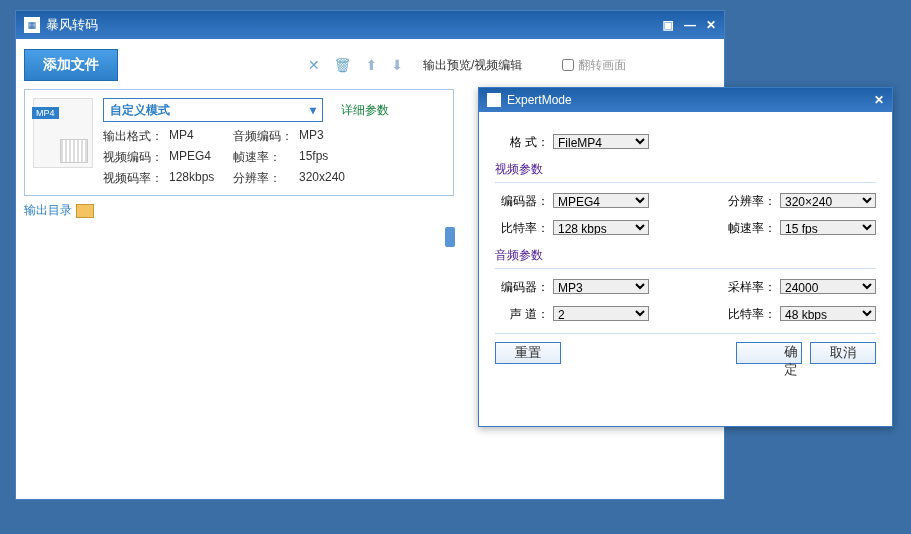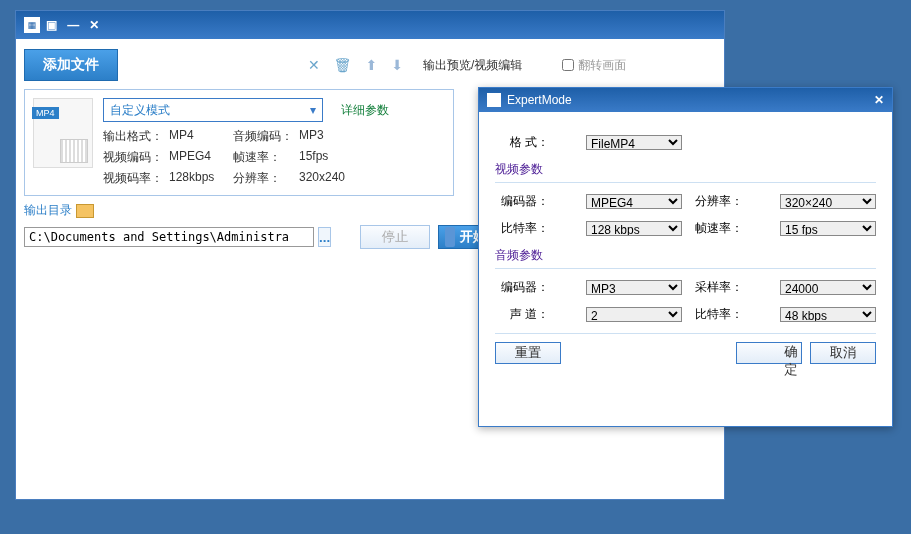--- a/index.html
+++ b/index.html
@@ -34,21 +34,21 @@
 .clock { color: #999; margin-left: 6px; margin-right: 6px; }
 .progress-bar { width: 54px; height: 10px; border: 1px solid #ccc; background: #f0f0f0; margin-right: 6px; }
 .pct { font-size: 11px; }
 .play-icon { color: #6ba6cc; cursor: pointer; font-size:11px; }
 
 .settings-label { color: #2c7fc8; margin-top: 8px; font-size: 12px; }
 .settings-box { border: 1px solid #a8c6e8; margin-top: 4px; padding: 8px; display: flex; gap: 10px; }
 .thumb { width: 60px; height: 70px; border: 1px solid #ddd; background: #f7f7f7; position: relative; }
 .thumb .mp4-badge { position: absolute; top: 8px; left: -2px; background: #2c7fc8; color: #fff; font-size: 9px; padding: 1px 4px; }
 .thumb .film { position:absolute; bottom:4px; right:4px; width:28px; height:24px; background:repeating-linear-gradient(90deg,#ddd 0 2px,#fff 2px 4px); border:1px solid #ccc;}
-.mode-select { width: 220px; height: 24px; border: 1px solid #3a7bc8; color: #2c7fc8; font-weight: normal; padding: 2px 6px; display:flex; align-items:center; justify-content:space-between;}
+.mode-select { width: 220px; height: 24px; border: 1px solid #3a7bc8; color: #2c7fc8; font-weight: bold; padding: 2px 6px; display:flex; align-items:center; justify-content:space-between;}
 .detail-link { color: #15803d; margin-left: 18px; cursor: pointer; }
 .params { margin-top: 6px; font-size: 12px; }
 .params-row { display: flex; margin-top: 4px; }
 .pl { width: 66px; color: #333; }
 .pv { width: 64px; color: #333; }
 
 .out-row { display: flex; align-items: center; margin-top: 6px; gap: 4px; }
 .out-label { color: #2c7fc8; }
 .folder-icon { width: 18px; height: 14px; background: #f5c362; border:1px solid #c89832; cursor:pointer; }
 .path-input { flex: 0 0 290px; border: 1px solid #999; height: 20px; padding: 0 4px; font-family: monospace; font-size:12px; }
@@ -60,36 +60,37 @@
 .btn.disabled { color: #aaa; }
 
 
 .expert-dialog { position: absolute; left: 478px; top: 87px; width: 415px; height: 340px; background: #fff; border: 1px solid #3a7bc8; box-shadow: 0 2px 8px rgba(0,0,0,.3); }
 .expert-titlebar { height: 24px; background: linear-gradient(#1e5fa8, #3a7bc8); color: #fff; display: flex; align-items: center; padding: 0 8px; font-size:12px;}
 .expert-titlebar .icon { width:14px; height:14px; background:#fff; margin-right:6px;}
 .expert-titlebar .close { margin-left:auto; cursor:pointer; font-weight:bold;}
 .expert-body { padding: 12px 16px; }
 .field-row { display:flex; align-items:center; margin: 10px 0; }
 .field-row.dual { justify-content: space-between; }
-.field { display:flex; align-items:center;gap:33px; }
+.field { display:flex; align-items:flex-start; }
 .field .fl { width: 54px; text-align:right; margin-right:4px; }
 .field select { width: 96px; height:15px; border:1px solid #888; font-size:12px; }
 .section-label { color: #4c1d95; margin: 8px 0 4px; }
 .hr { height:1px; background:#cde0f2; margin-bottom:6px;}
 .expert-btns { border-top:1px solid #cde0f2; padding: 8px 0; display:flex; align-items:center;}
 .expert-btns .btn { background:linear-gradient(#fafcff,#e3edf8); border:1px solid #3a7bc8; color:#333; width:66px; height:22px;}
 .vsplit { position:absolute; left:445px; top:82px; width:14px; height:290px; }
 .vsplit .handle{ position:absolute; top:145px; width:10px; height:20px; background:#5a95d6; border-radius:2px;}
 </style>
 </head>
 <body>
 
 <div class="main-window">
   <div class="main-titlebar">
     <div class="icon">▦</div>
+    <div class="title">暴风转码</div>
     <div class="tb-btns">
       <span class="tb-btn">▣</span>
       <span class="tb-btn">—</span>
       <span class="tb-btn">✕</span>
     </div>
   </div>
   <div class="main-body">
     <div class="top-row">
       <button class="add-btn">添加文件</button>
       <div class="top-icons" style="margin-left:190px;">
@@ -141,28 +142,20 @@
                   <span class="pv">320x240</span>
               </div>
             </div>
           </div>
         </div>
 
         <div class="out-row">
           <span class="out-label">输出目录</span>
           <div class="folder-icon"></div>
         </div>
-        <div class="out-row">
-          <input class="path-input" value="C:\Documents and Settings\Administra" style="">
-          <button class="browse-btn">...</button>
-          <div class="btn-row">
-            <button class="btn disabled">停止</button>
-            <button class="btn primary">开始</button>
-          </div>
-        </div>
       </div>
     </div>
   </div>
 </div>
 
 <div class="vsplit">
     <div class="handle"></div>
   </div>
 
 <div class="expert-dialog">

